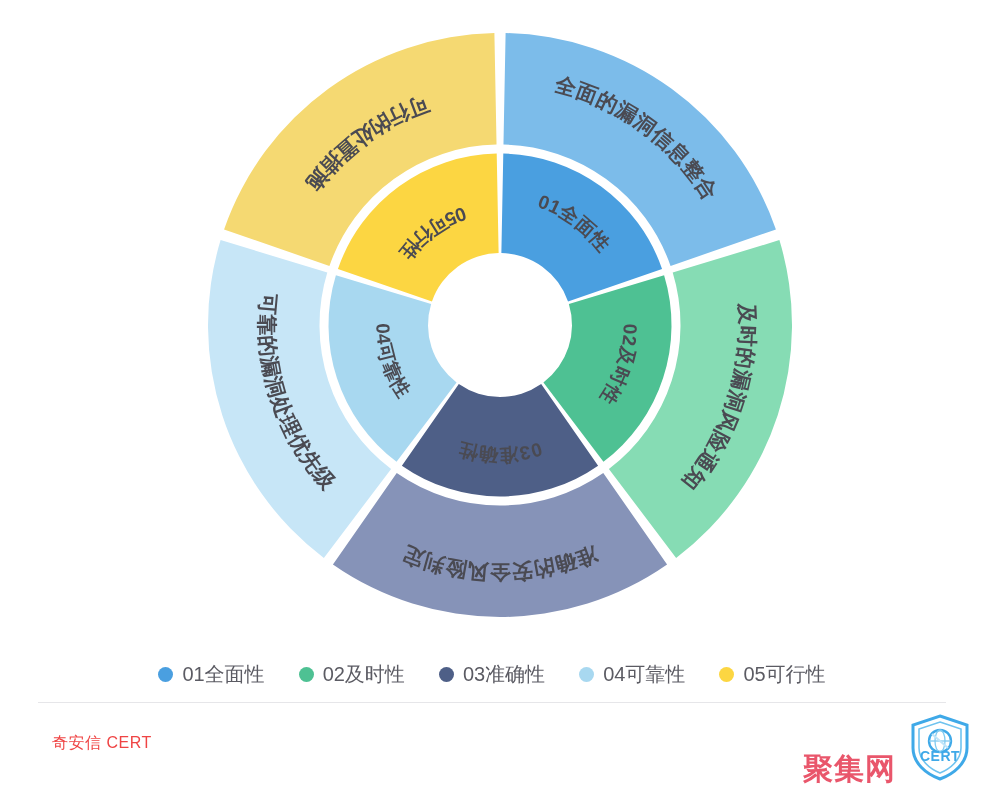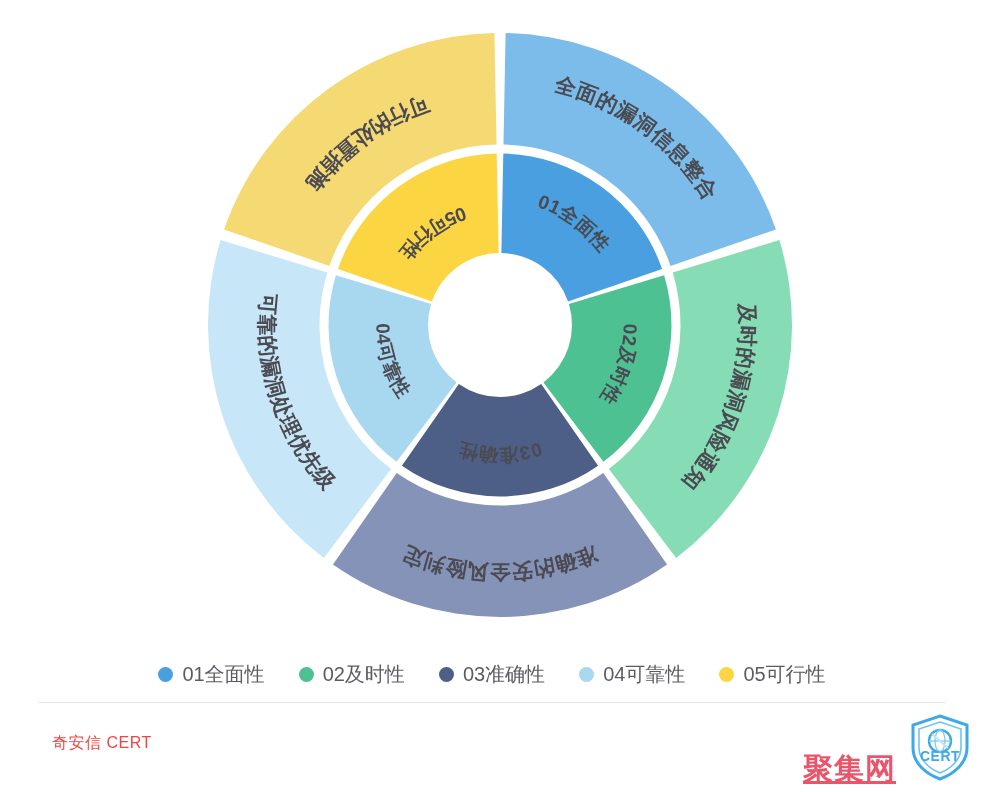--- a/index.html
+++ b/index.html
@@ -106,21 +106,20 @@
   .watermark {
     position: absolute;
     right: 88px;
     top: 46px;
     font-size: 30px;
     font-weight: bold;
     color: #e8485f;
     letter-spacing: 1px;
     opacity: 0.92;
     white-space: nowrap;
-    text-decoration: underline;
   }
   .cert-logo {
     position: absolute;
     right: 8px;
     top: 8px;
     width: 72px;
     height: 72px;
   }
 </style>
 </head>

